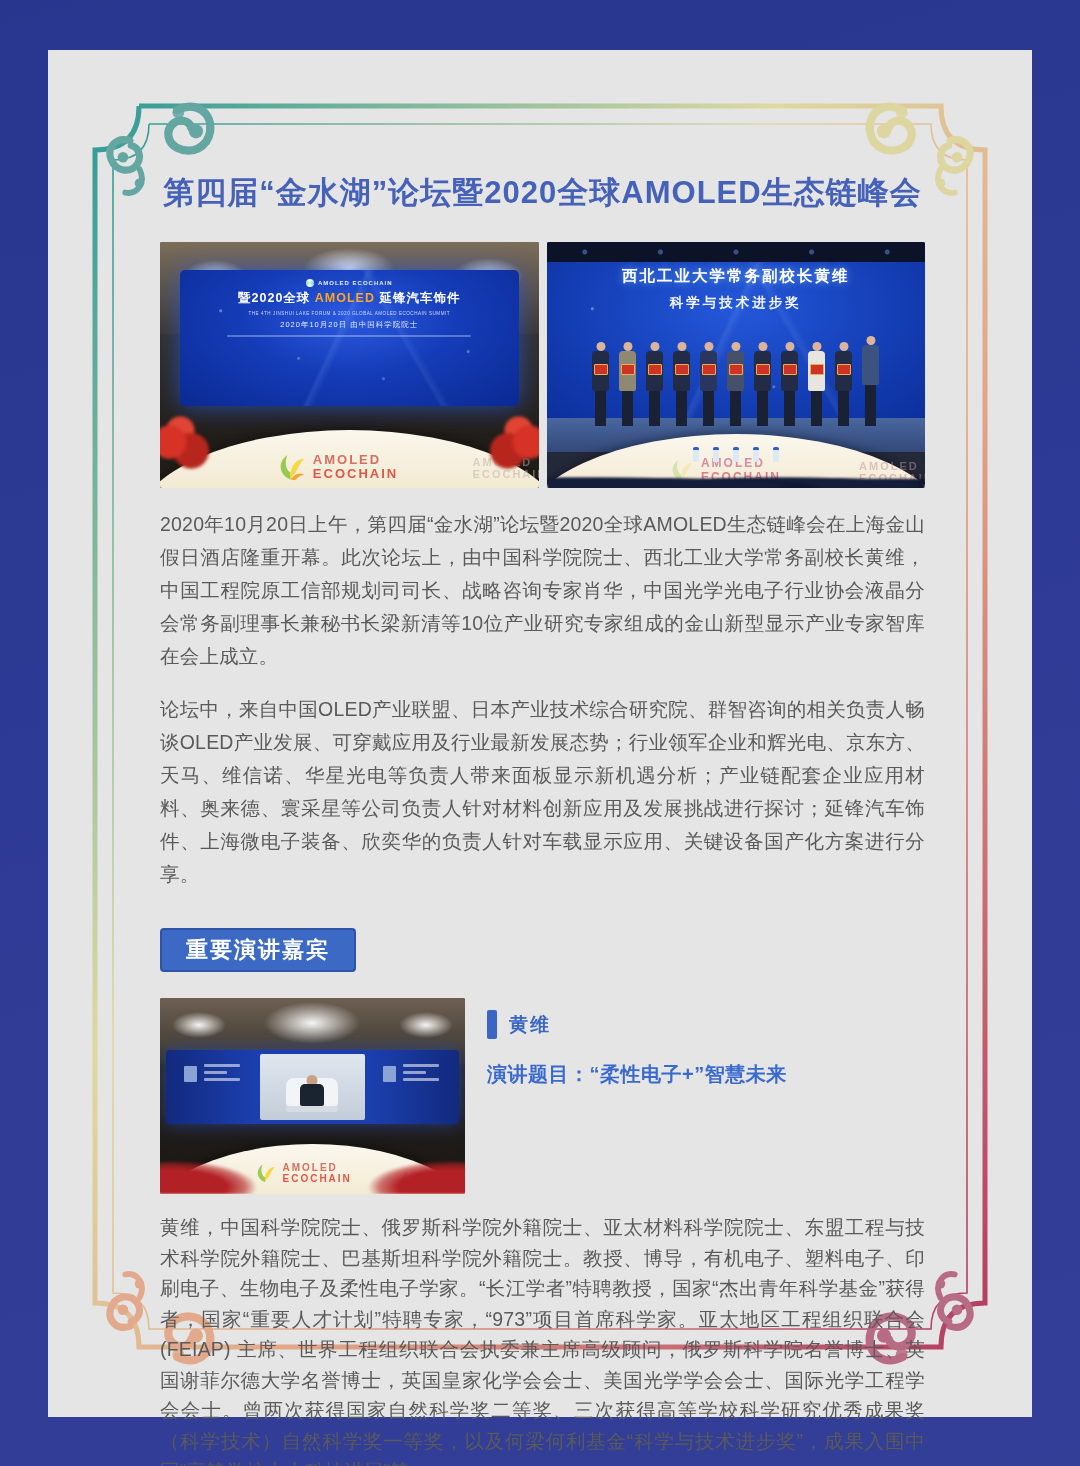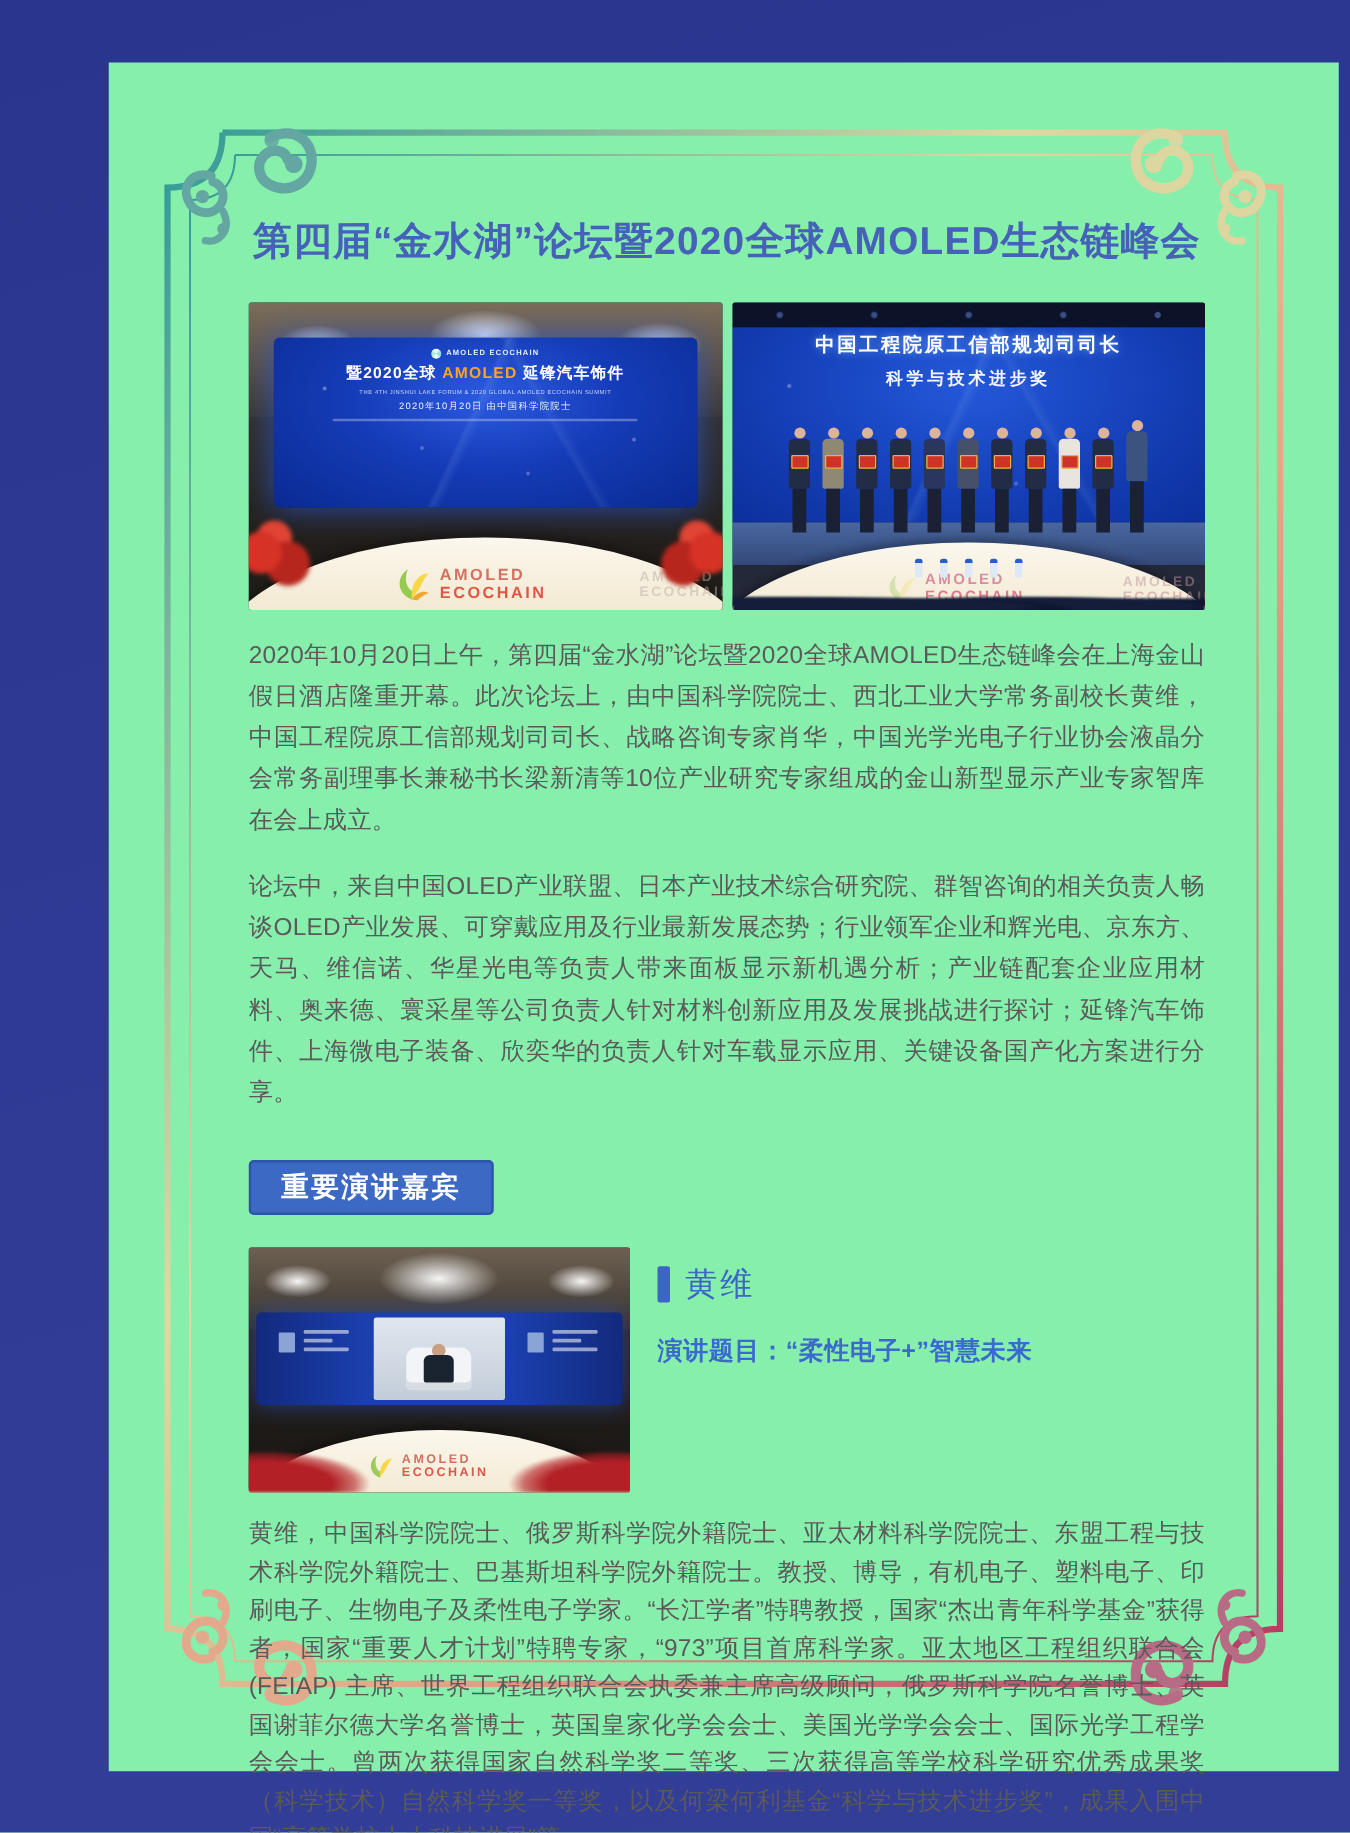--- a/index.html
+++ b/index.html
@@ -4,22 +4,21 @@
 <style>
   html,body{margin:0;padding:0;}
   body{
     width:1080px;height:1466px;position:relative;overflow:hidden;
     background:linear-gradient(165deg,#28368e 0%,#2e3b96 45%,#333e97 100%);
     font-family:"Liberation Sans","DejaVu Sans",sans-serif;
   }
   
   .card{
     position:absolute;left:48px;top:50px;width:984px;height:1367px;
-    background:#86efac;
-    margin-left:39px;
+    background:#e5e5e5;
   }
   .frame-svg{position:absolute;inset:0;pointer-events:none;}
   .orn-tl{color:#64a7a2;}
   .orn-tr{color:#ddd6a0;}
   .orn-bl{color:#e2a98c;}
   .orn-br{color:#b86b84;}
 
   .content{position:absolute;left:112px;top:0;width:765px;}
 
   
@@ -165,21 +164,21 @@
     color:#fff;font-size:22px;font-weight:bold;letter-spacing:2px;
     padding:8px 24px;line-height:24px;
   }
 
   
   .speaker-row{margin-top:26px;display:flex;gap:22px;}
   .speaker-photo{position:relative;width:305px;height:196px;flex:0 0 auto;overflow:hidden;border-radius:2px;background:#1c1916;}
   .speaker-col{flex:1;min-width:0;}
   .name-line{margin-top:12px;display:flex;align-items:center;gap:12px;}
   .name-bar{width:10px;height:29px;border-radius:2px;background:#3b66c4;}
-  .speaker-name{font-size:26px;font-weight:normal;color:#3b66c4;letter-spacing:2px;}
+  .speaker-name{font-size:19px;font-weight:bold;color:#3b66c4;letter-spacing:2px;}
   .speaker-titles{margin-top:20px;font-size:19px;font-weight:bold;color:#4a4a4a;line-height:29px;text-align:justify;}
   .talk-line{margin-top:22px;font-size:20px;font-weight:bold;color:#3a6ace;letter-spacing:.5px;}
 
   .bio{margin-top:18px;font-size:19.5px;line-height:30.5px;color:#5a5a5a;text-align:justify;letter-spacing:.2px;}
 </style>
 </head>
 <body>
 
 <div class="card">
 
@@ -265,21 +264,21 @@
         </div>
         <div class="flower fl-l"></div>
         <div class="flower fl-r"></div>
       </div>
 
       <div class="photo ph2">
         <div class="ph2-truss"></div>
         <div class="ph2-screen">
           <div class="net"></div>
         </div>
-        <div class="ph2-t1">中国工程院原工信部规划司司长</div>
+        <div class="ph2-t1">西北工业大学常务副校长黄维</div>
         <div class="ph2-t2">科学与技术进步奖</div>
         <div class="ph2-floor"></div>
         <div class="people">
           <div class="person">
               <span class="head"></span>
               <span class="body"></span>
               <span class="legs"></span>
               <span class="cert"></span>
             </div>
           <div class="person">

